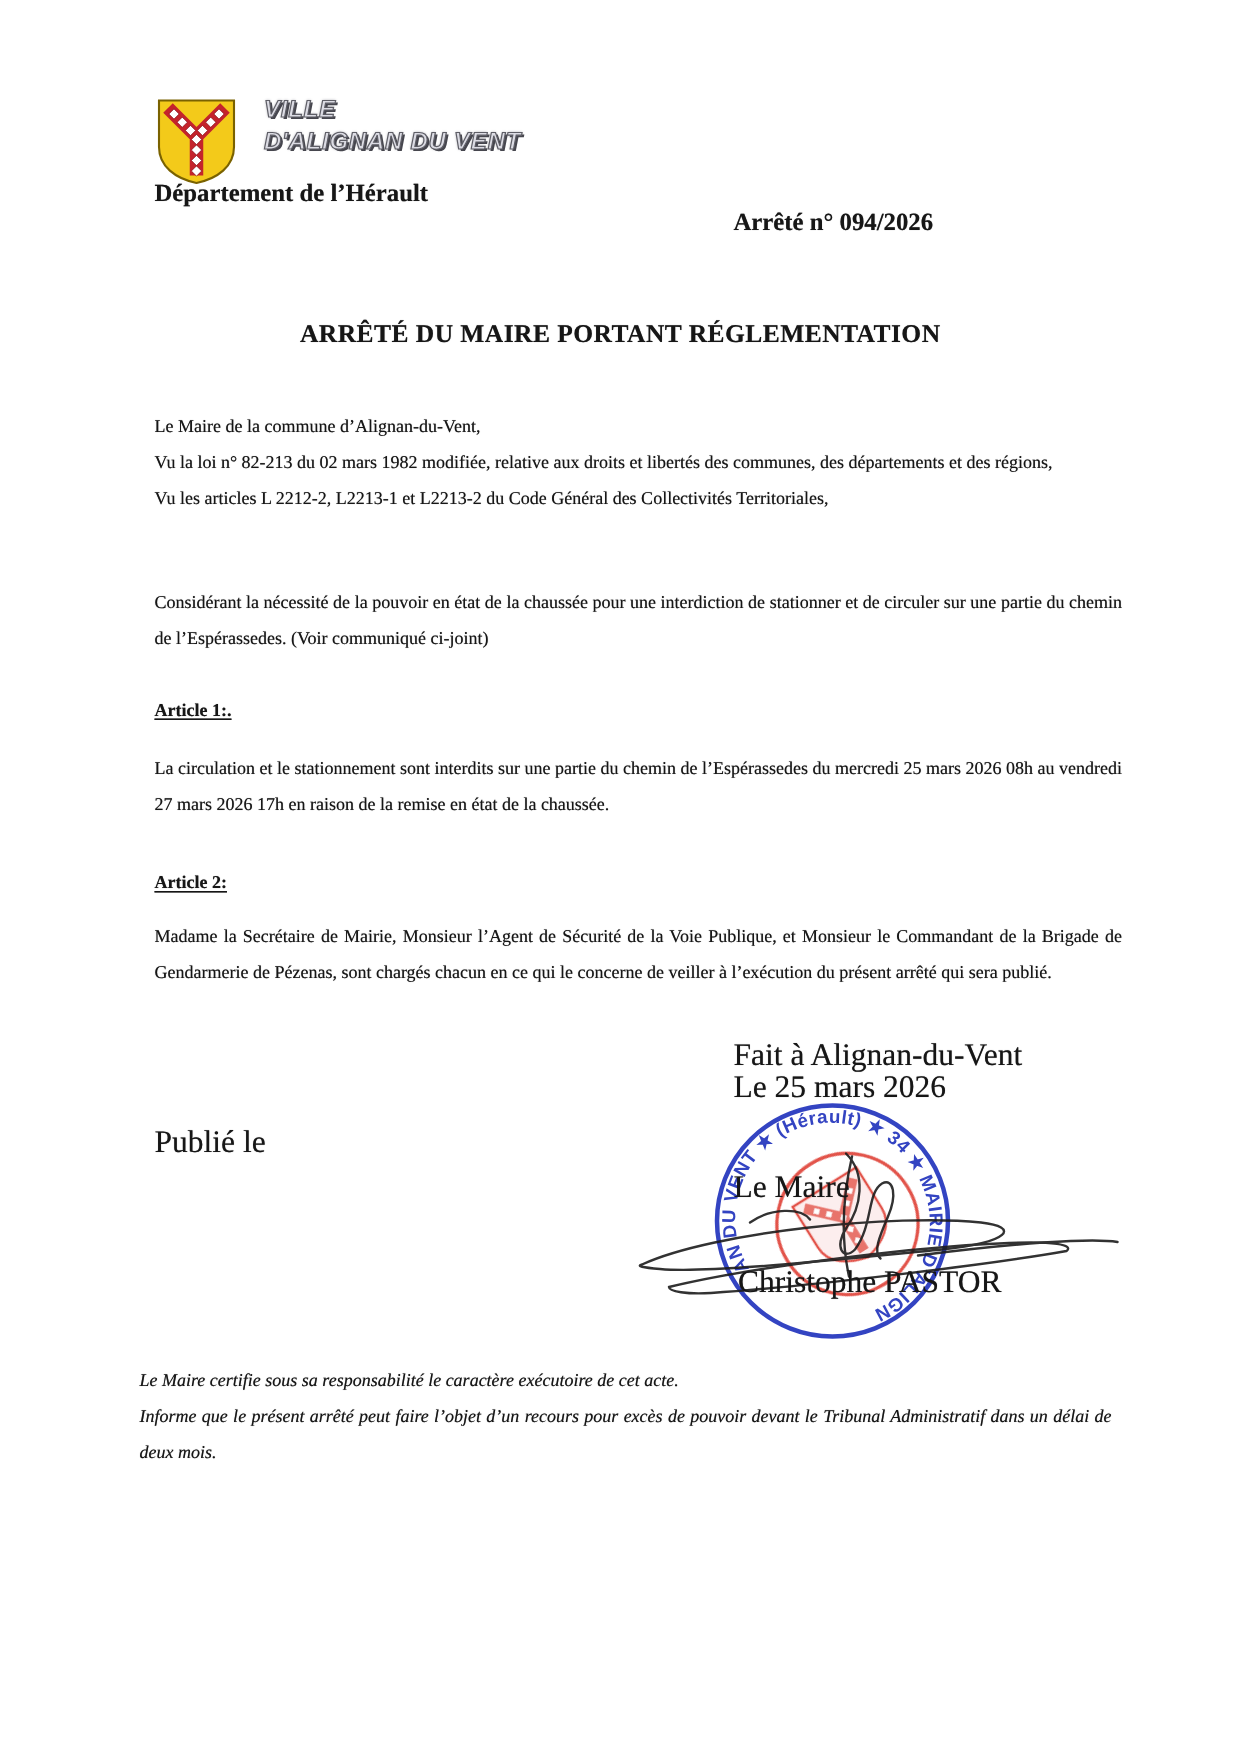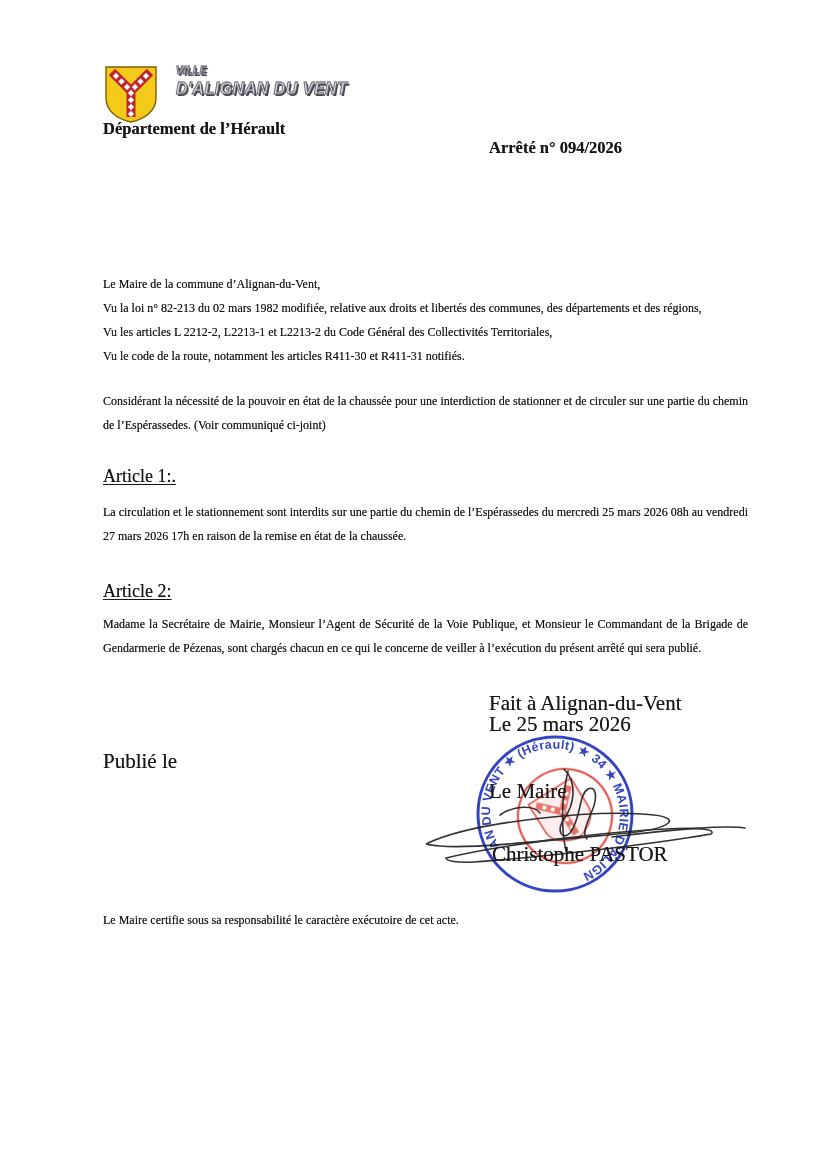--- a/index.html
+++ b/index.html
@@ -7,36 +7,36 @@
     width:827px;height:1169px;position:relative;overflow:hidden;
     background:#ffffff;
     font-family:"Liberation Serif","DejaVu Serif",serif;
     color:#161616;
   }
   .abs{position:absolute;}
   .ink{text-shadow:0 0 .45px rgba(25,25,25,.65);}
   .body-text{font-size:12px;line-height:24px;}
   .seg{text-align:justify;text-align-last:left;}
   .article-heading{
-    font-weight:normal;font-size:18px;
+    font-weight:bold;font-size:12px;
     text-decoration:underline;text-underline-offset:2px;
   }
   .doc-title{
     left:0;top:211px;width:827px;text-align:center;
     font-weight:bold;font-size:17px;line-height:23px;letter-spacing:.3px;
   }
   .wordmark{
     font-family:"Liberation Sans","DejaVu Sans",sans-serif;
     font-weight:bold;font-style:italic;
     color:#dcdce4;
     -webkit-text-stroke:.8px #5e5e66;
     text-shadow:1.5px 1.5px 0 #46464e, 0 0 2px #9a9aa2;
     letter-spacing:.5px;line-height:1;
   }
-  .wordmark .l1{font-size:10px;margin-bottom:5px;}
+  .wordmark .l1{font-size:16px;margin-bottom:5px;}
   .wordmark .l2{font-size:16px;}
   .dept{font-weight:bold;font-size:16.5px;}
   .ref{font-weight:bold;font-size:16.5px;}
   .sig-text{font-size:21px;line-height:21px;}
   .z3{z-index:3;}
   .z2{z-index:2;}
 </style>
 </head>
 <body>
 
@@ -62,27 +62,27 @@
 <div class="abs wordmark" style="left:176px;top:66px;">
   <div class="l1">VILLE</div>
   <div class="l2">D'ALIGNAN DU VENT</div>
 </div>
 
 <div class="abs dept ink" style="left:103px;top:119px;">Département de l’Hérault</div>
 
 <div class="abs ref ink" style="left:489px;top:138px;">Arrêté n° 094/2026</div>
 
 <div class="abs doc-title ink">
+  <div>ARRÊTÉ DU MAIRE PORTANT RÉGLEMENTATION</div>
 </div>
 
 <div class="abs body-text ink" style="left:103px;top:272px;width:640px;">
   <div class="seg">Le Maire de la commune d’Alignan-du-Vent,</div>
   <div class="seg">Vu la loi n° 82-213 du 02 mars 1982 modifiée, relative aux droits et libertés des communes, des départements et des régions,</div>
   <div class="seg">Vu les articles L 2212-2, L2213-1 et L2213-2 du Code Général des Collectivités Territoriales,</div>
-  <div class="seg">Vu le code de la route, notamment les articles R411-30 et R411-31 notifiés.</div>
 </div>
 
 <div class="abs body-text ink seg" style="left:103px;top:389px;width:645px;">Considérant la nécessité de la pouvoir en état de la chaussée pour une interdiction de stationner et de circuler sur une partie du chemin de l’Espérassedes. (Voir communiqué ci-joint)</div>
 
 <div class="abs article-heading ink" style="left:103px;top:466px;">Article 1:.</div>
 <div class="abs body-text ink seg" style="left:103px;top:500px;width:645px;">La circulation et le stationnement sont interdits sur une partie du chemin de l’Espérassedes du mercredi 25 mars 2026 08h au vendredi 27 mars 2026 17h en raison de la remise en état de la chaussée.</div>
 
 <div class="abs article-heading ink" style="left:103px;top:581px;">Article 2:</div>
 <div class="abs body-text ink seg" style="left:103px;top:612px;width:645px;">Madame la Secrétaire de Mairie, Monsieur l’Agent de Sécurité de la Voie Publique, et Monsieur le Commandant de la Brigade de Gendarmerie de Pézenas, sont chargés chacun en ce qui le concerne de veiller à l’exécution du présent arrêté qui sera publié.</div>
 
@@ -131,15 +131,16 @@
       <path d="M148,38 C162,52 158,74 148,88 C140,100 146,110 154,102 C166,86 162,64 172,58 C180,54 182,66 176,80 C170,94 166,104 171,108"></path>
       <path d="M152,40 C146,66 144,92 150,120"></path>
       <path d="M84,84 C98,74 118,74 124,82"></path>
     </g>
   </svg>
 </div>
 
 <div class="abs sig-text ink z3" style="left:489px;top:781px;">Le Maire</div>
 <div class="abs sig-text ink z3" style="left:492px;top:844px;">Christophe PASTOR</div>
 
-<div class="abs body-text ink" style="left:103px;top:908px;width:648px;">
+<div class="abs body-text ink" style="left:93px;top:908px;width:648px;font-style:italic;">
   <div class="seg">Le Maire certifie sous sa responsabilité le caractère exécutoire de cet acte.</div>
+  <div class="seg">Informe que le présent arrêté peut faire l’objet d’un recours pour excès de pouvoir devant le Tribunal Administratif dans un délai de deux mois.</div>
 </div>
 
 </body></html>

